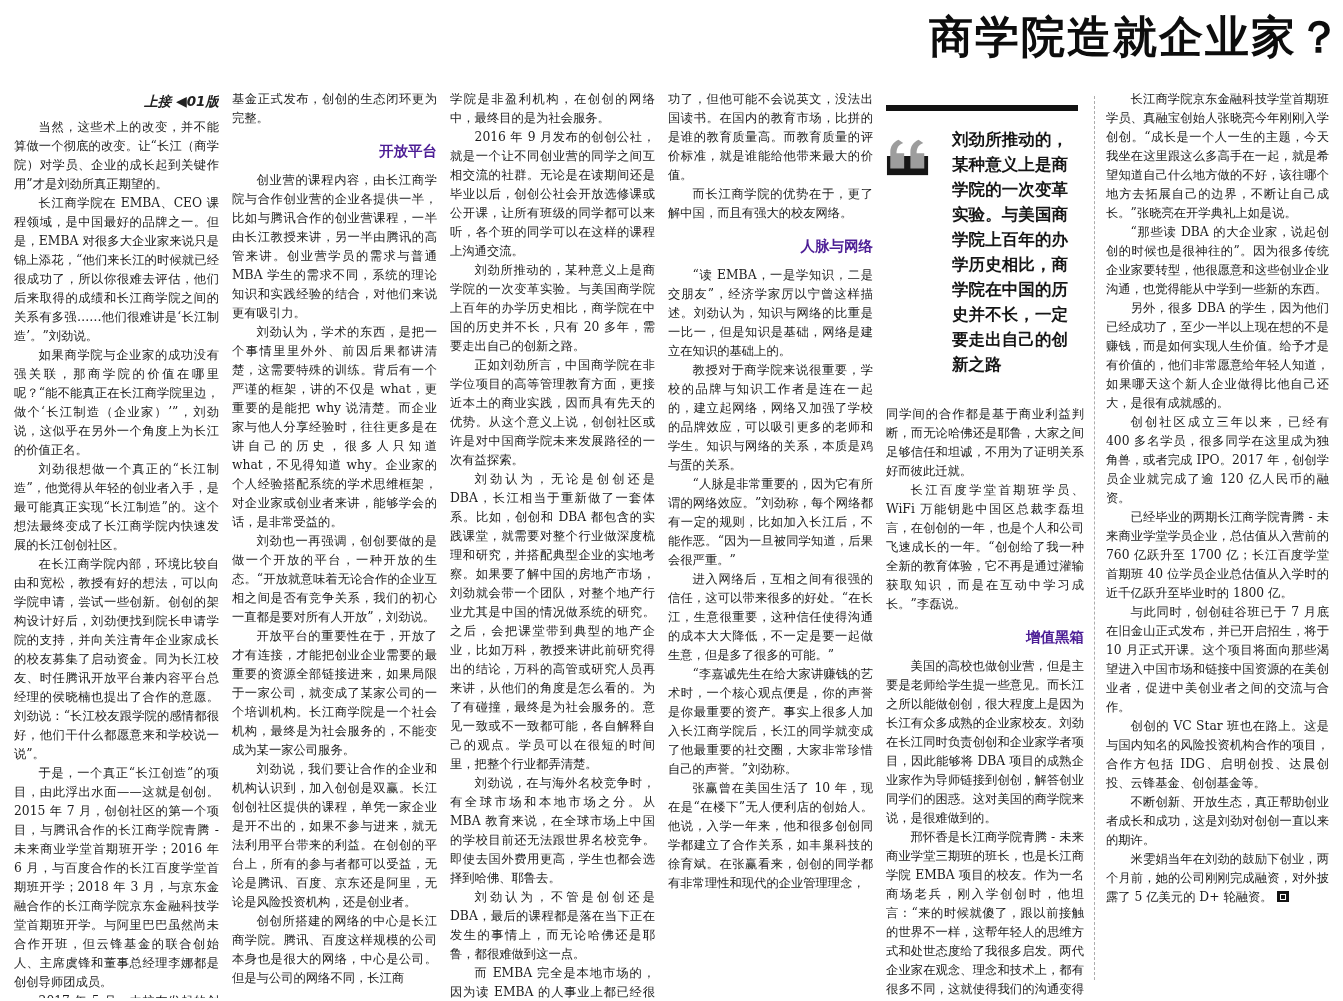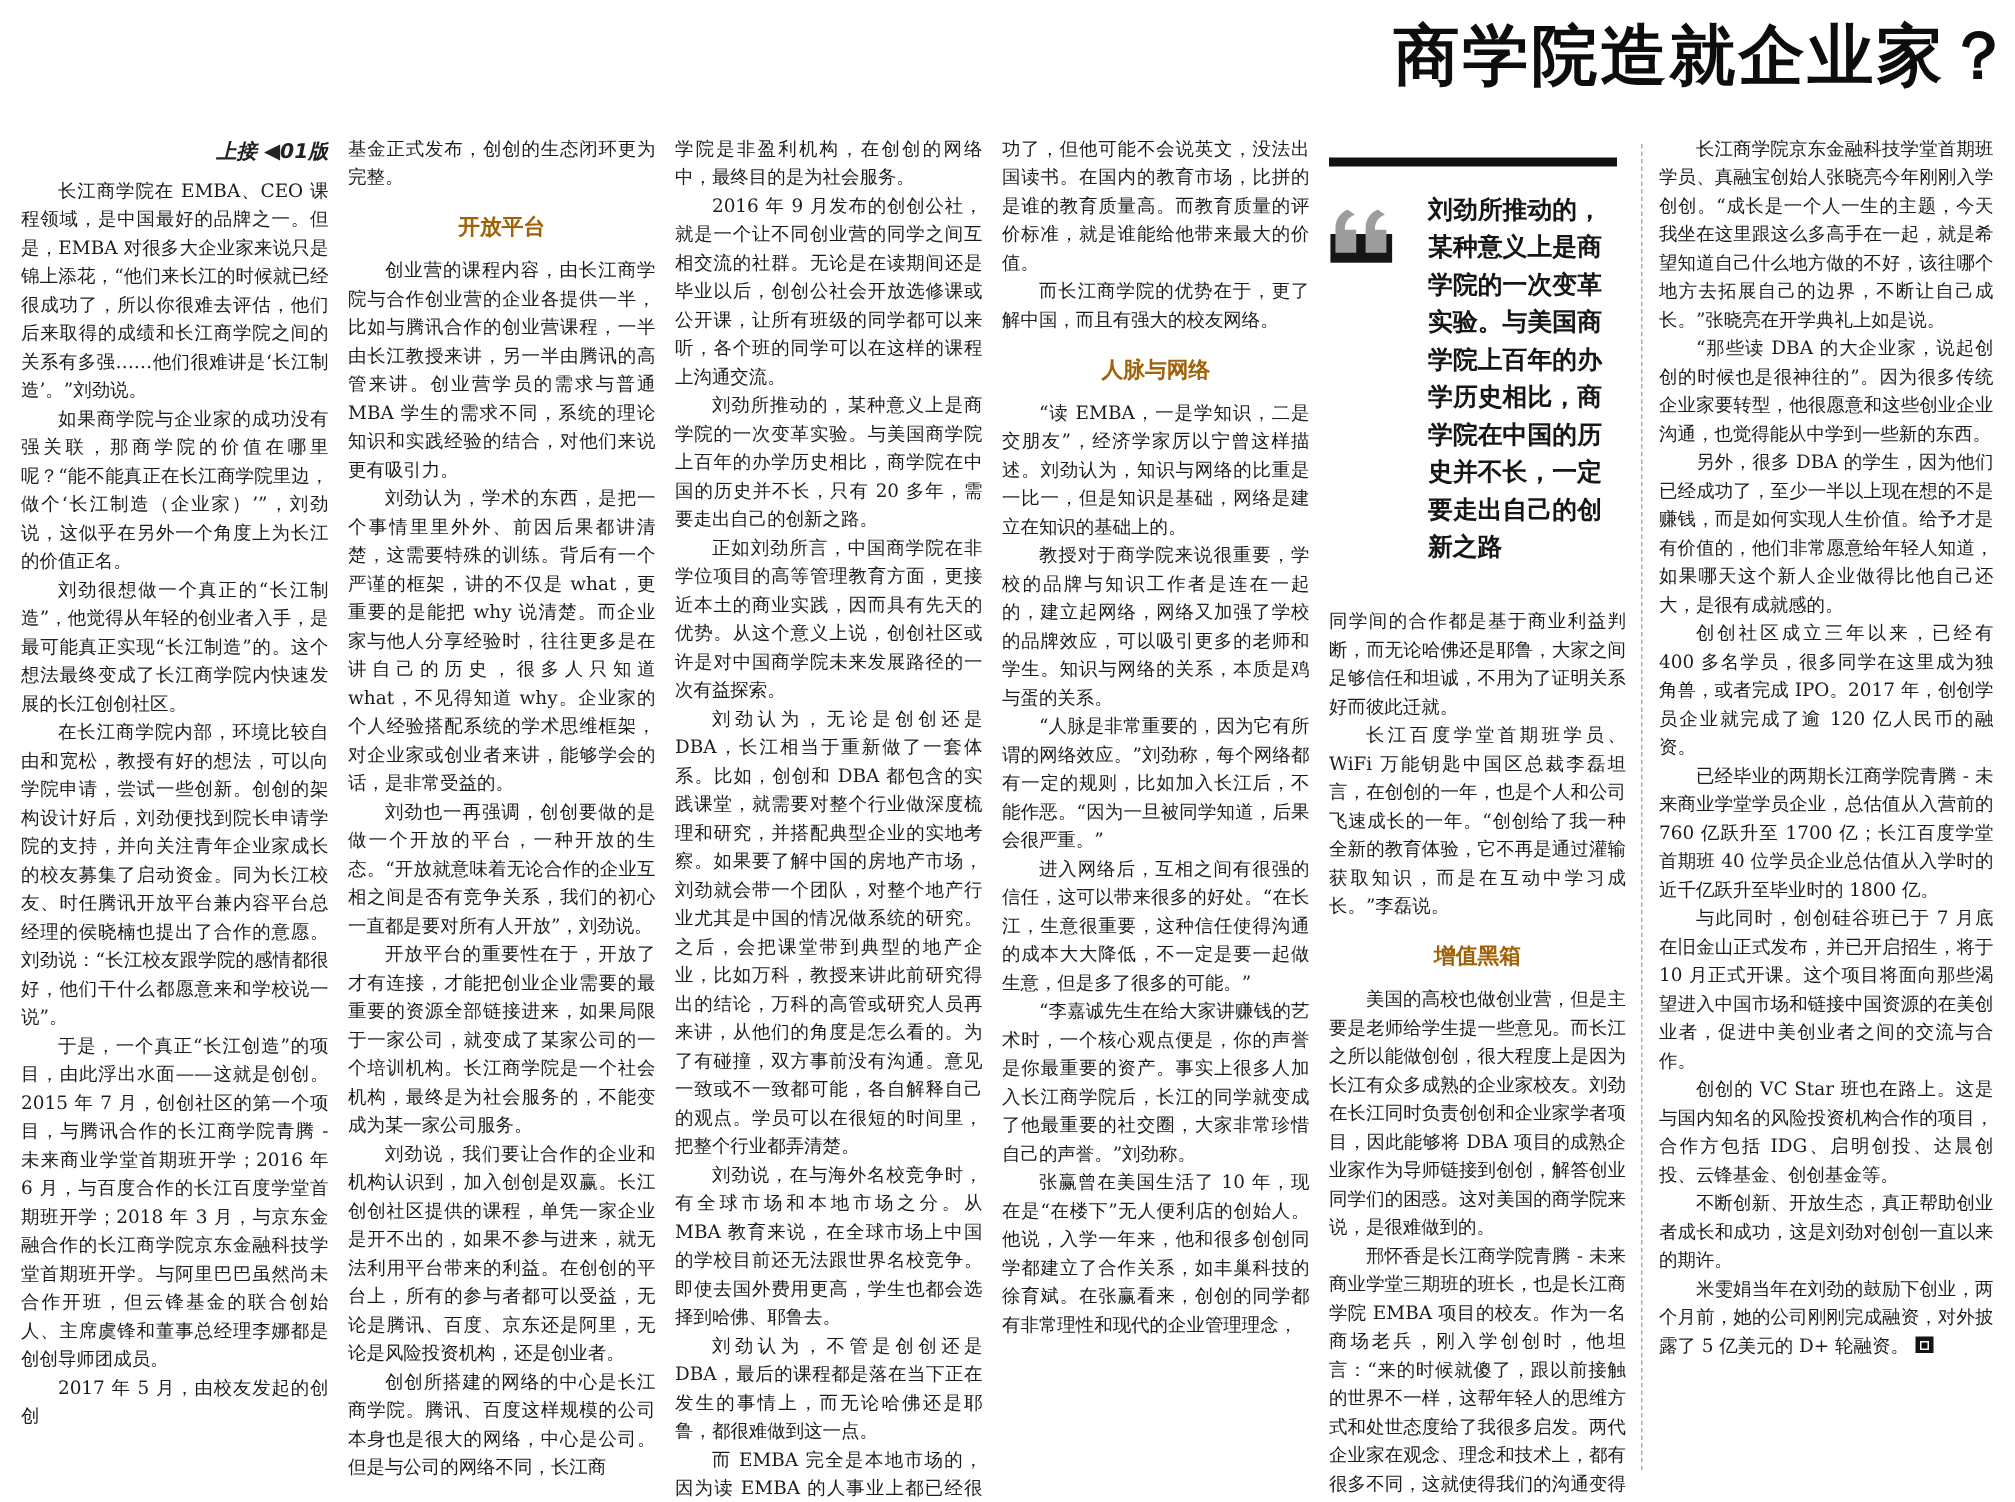--- a/index.html
+++ b/index.html
@@ -13,23 +13,23 @@
 
   .col{position:absolute;top:90px;width:205px;height:908px;overflow:hidden;
        text-align:justify;font-size:12.3px;line-height:19px;}
   .col-0{left:14px;}  .col-1{left:232px;} .col-2{left:450px;}
   .col-3{left:668px;} .col-4{left:886px;width:198px;}
   .col-5{left:1106px;width:223px;}
 
   .para{margin:0;text-indent:2em;}
   .para.no-indent{text-indent:0;}
 
-  .sec-head{font-family:Liberation Serif, serif;
-            font-size:14.5px;font-weight:bold;text-align:center;
-            margin:15px 0 9px;color:#a16207;}
+  .sec-head{font-family:Liberation Mono, monospace;
+            font-size:14.5px;font-weight:bold;text-align:right;
+            margin:15px 0 9px;color:#4c1d95;}
 
   .tagline{font-family:"DejaVu Sans","Liberation Sans",sans-serif;
            font-style:italic;font-weight:bold;font-size:13.5px;
            margin:2px 0 7px;text-align:right;color:#222;}
   .tagline .arrow{font-style:normal;font-size:14px;letter-spacing:0;}
 
   .q-topbar{height:6px;background:#121212;width:192px;margin:15px 0 16px;}
   .quote-wrap{position:relative;padding-left:50px;margin-bottom:28px;min-height:228px;}
   .quote-icon{position:absolute;left:0;top:8px;width:44px;height:42px;}
   .pull-quote{margin:16px;font-family:"DejaVu Sans","Liberation Sans",sans-serif;
@@ -47,20 +47,21 @@
 </head>
 <body>
 
 <div class="page">
 
   <h1 class="headline">商学院造就企业家？</h1>
 
   <div class="col col-0">
     <p class="tagline"><span>上接</span> <span class="arrow">◀</span><span>01版</span></p>
     <div>
+        <p class="para">当然，这些术上的改变，并不能算做一个彻底的改变。让“长江（商学院）对学员、企业的成长起到关键作用”才是刘劲所真正期望的。</p>
         <p class="para">长江商学院在 EMBA、CEO 课程领域，是中国最好的品牌之一。但是，EMBA 对很多大企业家来说只是锦上添花，“他们来长江的时候就已经很成功了，所以你很难去评估，他们后来取得的成绩和长江商学院之间的关系有多强……他们很难讲是‘长江制造’。”刘劲说。</p>
         <p class="para">如果商学院与企业家的成功没有强关联，那商学院的价值在哪里呢？“能不能真正在长江商学院里边，做个‘长江制造（企业家）’”，刘劲说，这似乎在另外一个角度上为长江的价值正名。</p>
         <p class="para">刘劲很想做一个真正的“长江制造”，他觉得从年轻的创业者入手，是最可能真正实现“长江制造”的。这个想法最终变成了长江商学院内快速发展的长江创创社区。</p>
         <p class="para">在长江商学院内部，环境比较自由和宽松，教授有好的想法，可以向学院申请，尝试一些创新。创创的架构设计好后，刘劲便找到院长申请学院的支持，并向关注青年企业家成长的校友募集了启动资金。同为长江校友、时任腾讯开放平台兼内容平台总经理的侯晓楠也提出了合作的意愿。刘劲说：“长江校友跟学院的感情都很好，他们干什么都愿意来和学校说一说”。</p>
         <p class="para">于是，一个真正“长江创造”的项目，由此浮出水面——这就是创创。2015 年 7 月，创创社区的第一个项目，与腾讯合作的长江商学院青腾 - 未来商业学堂首期班开学；2016 年 6 月，与百度合作的长江百度学堂首期班开学；2018 年 3 月，与京东金融合作的长江商学院京东金融科技学堂首期班开学。与阿里巴巴虽然尚未合作开班，但云锋基金的联合创始人、主席虞锋和董事总经理李娜都是创创导师团成员。</p>
         <p class="para">2017 年 5 月，由校友发起的创创</p>
       </div>
   </div>
 
   <div class="col col-1">
@@ -74,21 +75,21 @@
         <p class="para">刘劲说，我们要让合作的企业和机构认识到，加入创创是双赢。长江创创社区提供的课程，单凭一家企业是开不出的，如果不参与进来，就无法利用平台带来的利益。在创创的平台上，所有的参与者都可以受益，无论是腾讯、百度、京东还是阿里，无论是风险投资机构，还是创业者。</p>
         <p class="para">创创所搭建的网络的中心是长江商学院。腾讯、百度这样规模的公司本身也是很大的网络，中心是公司。但是与公司的网络不同，长江商</p>
       </div>
     </div>
   <div class="col col-2">
       <div>
         <p class="para no-indent">学院是非盈利机构，在创创的网络中，最终目的是为社会服务。</p>
         <p class="para">2016 年 9 月发布的创创公社，就是一个让不同创业营的同学之间互相交流的社群。无论是在读期间还是毕业以后，创创公社会开放选修课或公开课，让所有班级的同学都可以来听，各个班的同学可以在这样的课程上沟通交流。</p>
         <p class="para">刘劲所推动的，某种意义上是商学院的一次变革实验。与美国商学院上百年的办学历史相比，商学院在中国的历史并不长，只有 20 多年，需要走出自己的创新之路。</p>
         <p class="para">正如刘劲所言，中国商学院在非学位项目的高等管理教育方面，更接近本土的商业实践，因而具有先天的优势。从这个意义上说，创创社区或许是对中国商学院未来发展路径的一次有益探索。</p>
-        <p class="para">刘劲认为，无论是创创还是 DBA，长江相当于重新做了一套体系。比如，创创和 DBA 都包含的实践课堂，就需要对整个行业做深度梳理和研究，并搭配典型企业的实地考察。如果要了解中国的房地产市场，刘劲就会带一个团队，对整个地产行业尤其是中国的情况做系统的研究。之后，会把课堂带到典型的地产企业，比如万科，教授来讲此前研究得出的结论，万科的高管或研究人员再来讲，从他们的角度是怎么看的。为了有碰撞，双方事前没有沟通。意见一致或不一致都可能，各自解释自己的观点。学员可以在很短的时间里，把整个行业都弄清楚。</p>
+        <p class="para">刘劲认为，无论是创创还是 DBA，长江相当于重新做了一套体系。比如，创创和 DBA 都包含的实践课堂，就需要对整个行业做深度梳理和研究，并搭配典型企业的实地考察。如果要了解中国的房地产市场，刘劲就会带一个团队，对整个地产行业尤其是中国的情况做系统的研究。之后，会把课堂带到典型的地产企业，比如万科，教授来讲此前研究得出的结论，万科的高管或研究人员再来讲，从他们的角度是怎么看的。为了有碰撞，最终是为社会服务的。意见一致或不一致都可能，各自解释自己的观点。学员可以在很短的时间里，把整个行业都弄清楚。</p>
         <p class="para">刘劲说，在与海外名校竞争时，有全球市场和本地市场之分。从 MBA 教育来说，在全球市场上中国的学校目前还无法跟世界名校竞争。即使去国外费用更高，学生也都会选择到哈佛、耶鲁去。</p>
         <p class="para">刘劲认为，不管是创创还是 DBA，最后的课程都是落在当下正在发生的事情上，而无论哈佛还是耶鲁，都很难做到这一点。</p>
         <p class="para">而 EMBA 完全是本地市场的，因为读 EMBA 的人事业上都已经很成</p>
       </div>
     </div>
   <div class="col col-3">
       <div>
         <p class="para no-indent">功了，但他可能不会说英文，没法出国读书。在国内的教育市场，比拼的是谁的教育质量高。而教育质量的评价标准，就是谁能给他带来最大的价值。</p>
         <p class="para">而长江商学院的优势在于，更了解中国，而且有强大的校友网络。</p>
         <h3 class="sec-head">人脉与网络</h3>

